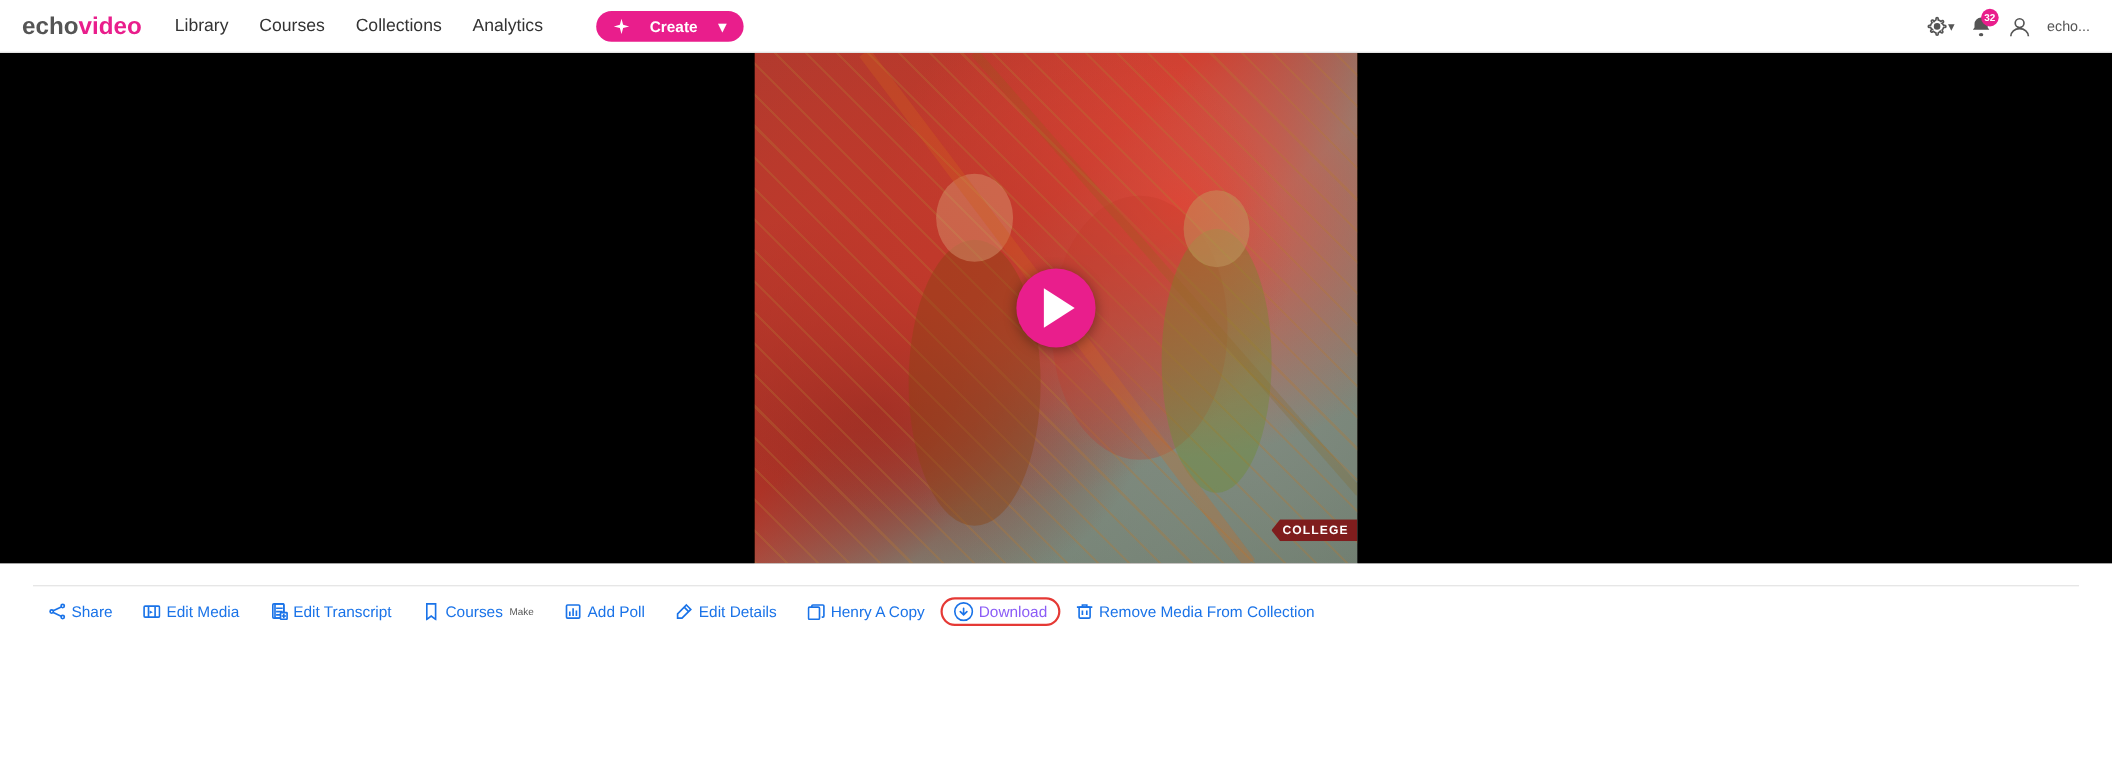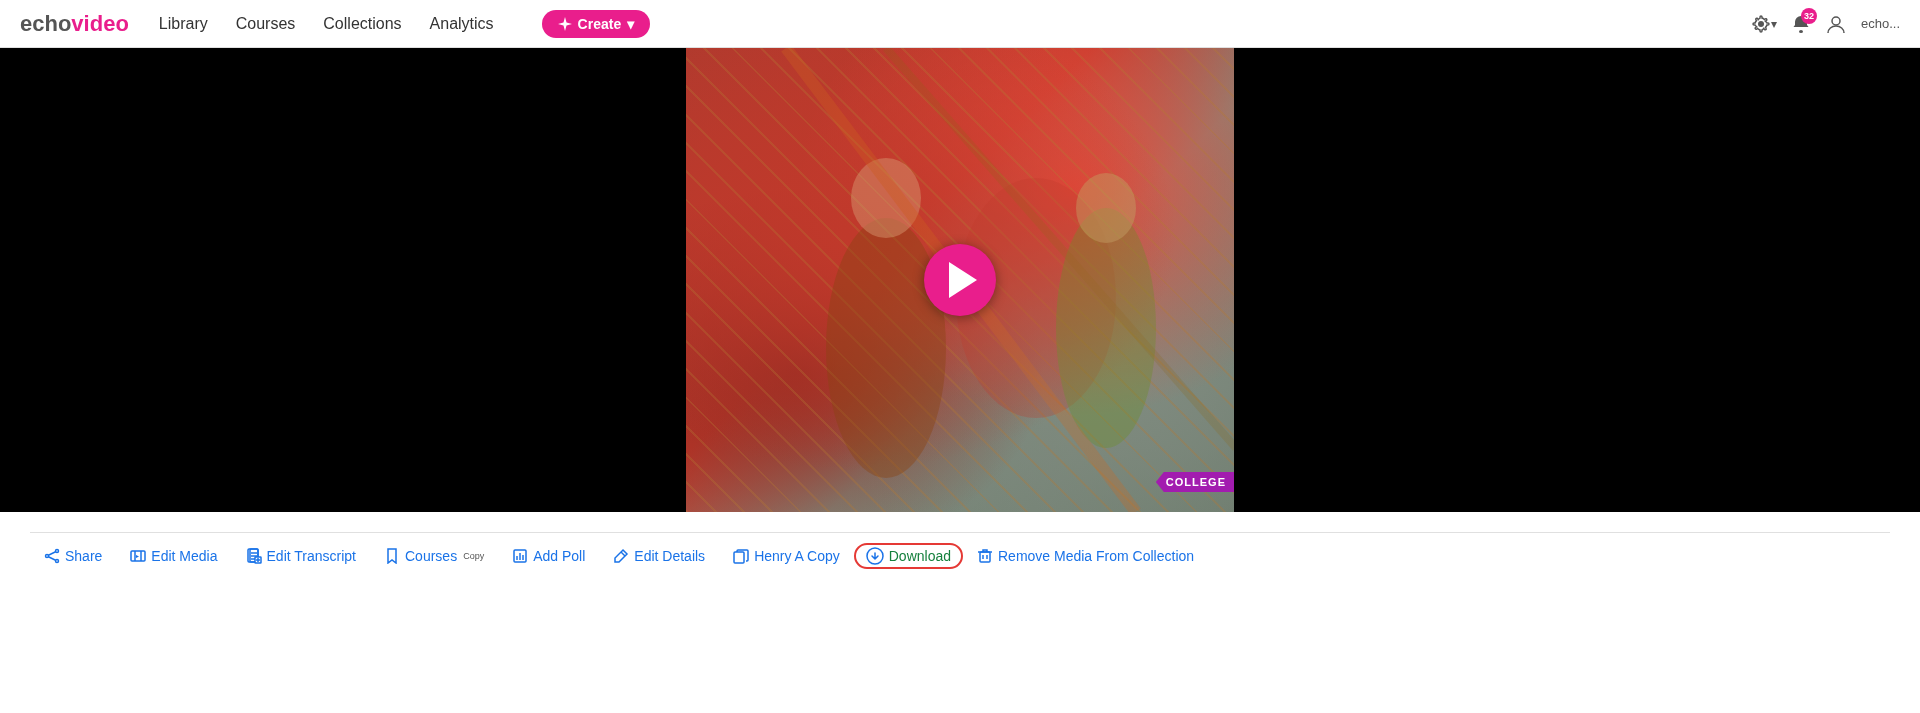--- a/index.html
+++ b/index.html
@@ -30,21 +30,21 @@
     }
     .nav-link {
       color: #333;
       font-size: 16px;
       text-decoration: none;
       cursor: pointer;
     }
     .create-btn {
       display: flex;
       align-items: center;
-      gap: 6px;
+      gap: 19px;
       background: #e91e8c;
       color: #fff;
       border: none;
       border-radius: 20px;
       padding: 6px 16px;
       font-size: 14px;
       font-weight: bold;
       cursor: pointer;
       margin-left: 20px;
     }
@@ -151,21 +151,21 @@
       height: 0;
       border-top: 18px solid transparent;
       border-bottom: 18px solid transparent;
       border-left: 28px solid #fff;
       margin-left: 6px;
     }
     .college-badge {
       position: absolute;
       bottom: 20px;
       right: 0;
-      background: #a21caf;
+      background: #7f1d1d;
       color: #fff;
       font-size: 11px;
       font-weight: bold;
       padding: 4px 8px 4px 10px;
       clip-path: polygon(8px 0%, 100% 0%, 100% 100%, 8px 100%, 0% 50%);
       letter-spacing: 1px;
     }
 
     
     .side-black {
@@ -209,21 +209,21 @@
     }
 
     
     .download-highlight {
       border: 2px solid #e53935;
       border-radius: 20px;
       padding: 2px 10px;
       display: flex;
       align-items: center;
       gap: 5px;
-      color: #15803d;
+      color: #8b5cf6;
       font-size: 14px;
       cursor: pointer;
       justify-content: center;
     }
 
     
     .beta-badge {
       font-size: 9px;
       color: #555;
       vertical-align: super;
@@ -344,21 +344,21 @@
         <line x1="12" y1="10" x2="12" y2="14"></line>
       </svg>
       <span>Edit Transcript</span>
     </a>
 
     <a class="action-item">
       <svg width="16" height="16" viewBox="0 0 16 16" fill="none" stroke="#1a73e8" stroke-width="1.5">
         <path d="M4 1h8v14l-4-3-4 3z"></path>
       </svg>
       <span>Courses</span>
-        <sup class="beta-badge">Copy</sup>
+        <sup class="beta-badge">Make</sup>
     </a>
 
     <a class="action-item">
       <svg width="16" height="16" viewBox="0 0 16 16" fill="none" stroke="#1a73e8" stroke-width="1.5">
         <rect x="2" y="2" width="12" height="12" rx="1"></rect>
         <line x1="5" y1="8" x2="5" y2="12"></line>
         <line x1="8" y1="5" x2="8" y2="12"></line>
         <line x1="11" y1="7" x2="11" y2="12"></line>
       </svg>
       <span>Add Poll</span>

